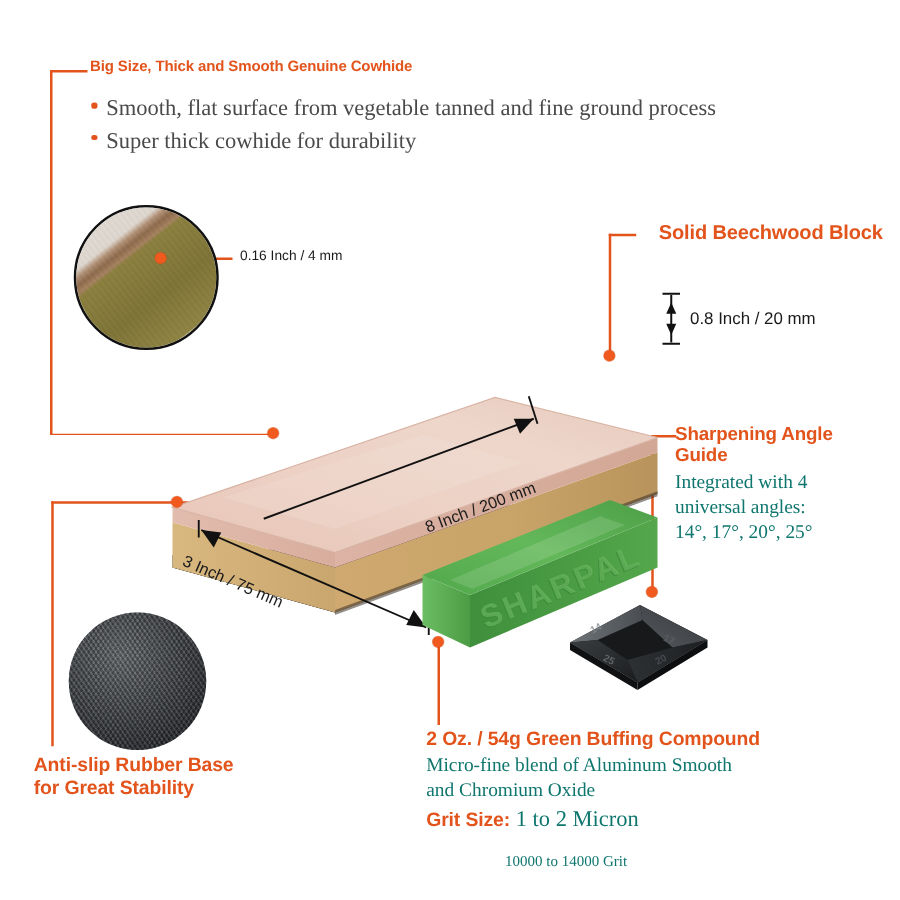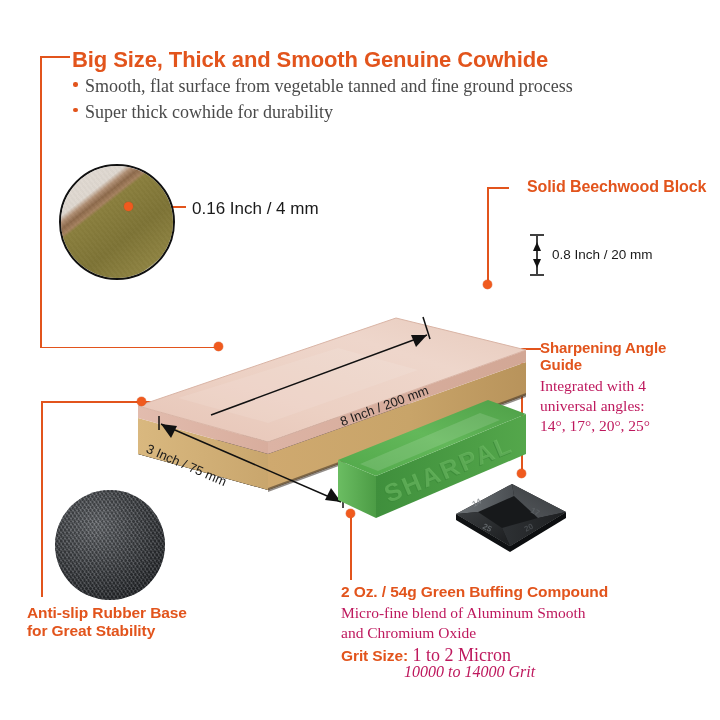--- a/index.html
+++ b/index.html
@@ -5,21 +5,21 @@
   html,body{margin:0;padding:0;background:#fff;}
   body{width:720px;height:720px;overflow:hidden;
        font-family:"Liberation Sans",sans-serif;}
   #stage{position:relative;width:720px;height:720px;background:#ffffff;}
 
   .abs{position:absolute;}
 
   
   .hd{color:#E2541C;font-weight:bold;font-family:"Liberation Sans",sans-serif;
       letter-spacing:-0.1px;line-height:1.14;}
-  .bd{color:#be185d;font-family:"Liberation Serif",serif;line-height:1.16;}
+  .bd{color:#0f766e;font-family:"Liberation Serif",serif;line-height:1.16;}
   .bullets{list-style:none;margin:0;padding:0;}
   .bullets li{position:relative;padding-left:13px;color:#4A4A4A;
       font-family:"Liberation Serif",serif;font-size:18px;line-height:1.42;}
   .bullets li:before{content:"";position:absolute;left:1px;top:8px;
       width:4.5px;height:4.5px;border-radius:50%;background:#E2541C;}
 
   
   .ln{background:#E2541C;position:absolute;}
   .lnh{height:1.7px;}
   .lnv{width:1.7px;}
@@ -70,38 +70,38 @@
   <div class="ln lnh abs" style="left:128px;top:206px;width:58px;"></div>
 
   <div class="ln lnh abs" style="left:487px;top:187px;width:22px;"></div>
   <div class="ln lnv abs" style="left:487px;top:187px;height:98px;"></div>
 
   <div class="ln lnh abs" style="left:521px;top:348px;width:20px;"></div>
   <div class="ln lnv abs" style="left:521px;top:348px;height:125px;"></div>
 
   <div class="ln lnv abs" style="left:350px;top:513px;height:67px;"></div>
 
-  <div class="abs hd" style="left:72px;top:47px;font-size:22px;">Big Size, Thick and Smooth Genuine Cowhide</div>
+  <div class="abs hd" style="left:72px;top:47px;font-size:12px;">Big Size, Thick and Smooth Genuine Cowhide</div>
   <ul class="bullets abs" style="left:72px;top:74px;width:580px;">
     <li>Smooth, flat surface from vegetable tanned and fine ground process</li>
     <li>Super thick cowhide for durability</li>
   </ul>
 
   <div id="mag">
     <div class="layer" style="background:
         linear-gradient(to bottom,
           #e4ded7 0%, #ded7cf 28%,
           #b08f74 30.5%, #8d6a4b 33%, #a5815f 35.5%,
           #8a7f3e 37%, #7e7436 55%, #8e8342 72%,
           #ffffff 74%, #ffffff 100%);"></div>
     <div class="layer" style="opacity:.35;background:
         repeating-linear-gradient(90deg, rgba(0,0,0,.05) 0 2px, rgba(255,255,255,.05) 2px 4px);"></div>
   </div>
   <div class="dot abs" style="left:124px;top:202px;"></div>
-  <div class="abs dimtxt" style="left:192px;top:199px;font-size:17px;">0.16 Inch / 4 mm</div>
+  <div class="abs dimtxt" style="left:192px;top:199px;font-size:11px;">0.16 Inch / 4 mm</div>
 
   <div id="block">
     <svg width="420" height="270" viewBox="0 0 420 270">
       <defs>
         <linearGradient id="leatherTop" x1="0" y1="1" x2="1" y2="0">
           <stop offset="0%" stop-color="#e6c4b6"></stop>
           <stop offset="35%" stop-color="#ecd0c3"></stop>
           <stop offset="70%" stop-color="#eed6cb"></stop>
           <stop offset="100%" stop-color="#e7cabc"></stop>
         </linearGradient>
@@ -277,15 +277,15 @@
 
   <div class="abs hd" style="left:341px;top:583px;font-size:15.5px;">2 Oz. / 54g Green Buffing Compound</div>
   <div class="abs bd" style="left:341px;top:603px;font-size:15.5px;line-height:1.26;">
     <span>Micro-fine blend of Aluminum Smooth</span><br>
     <span>and Chromium Oxide</span>
   </div>
   <div class="abs" style="left:341px;top:645px;">
     <span class="hd" style="font-size:15.5px;">Grit Size:</span>
     <span class="bd" style="font-size:18px;">1 to 2 Micron</span>
   </div>
-  <div class="abs bd" style="left:404px;top:663px;font-size:16px;font-style:italic;">10000 to 14000 Grit</div>
+  <div class="abs bd" style="left:404px;top:683px;font-size:12px;">10000 to 14000 Grit</div>
 
 </div>
 
 </body></html>

